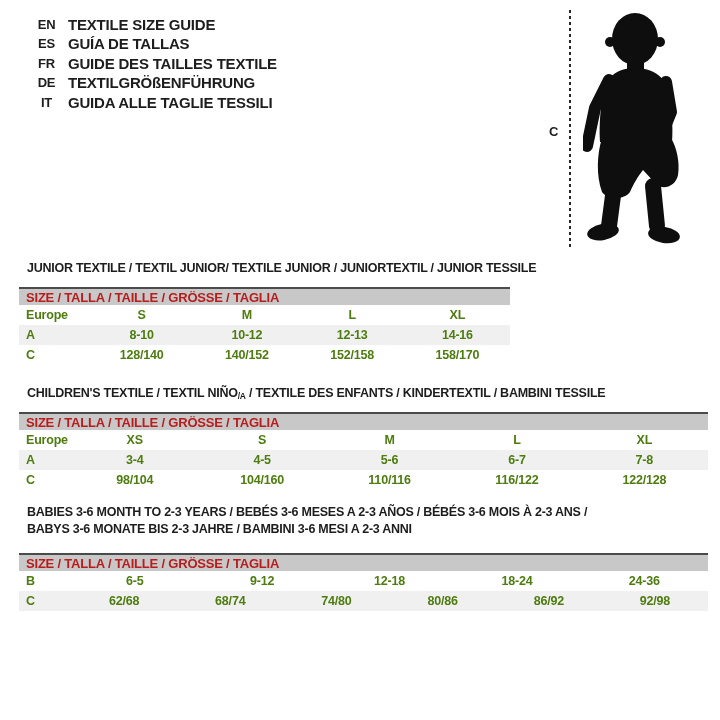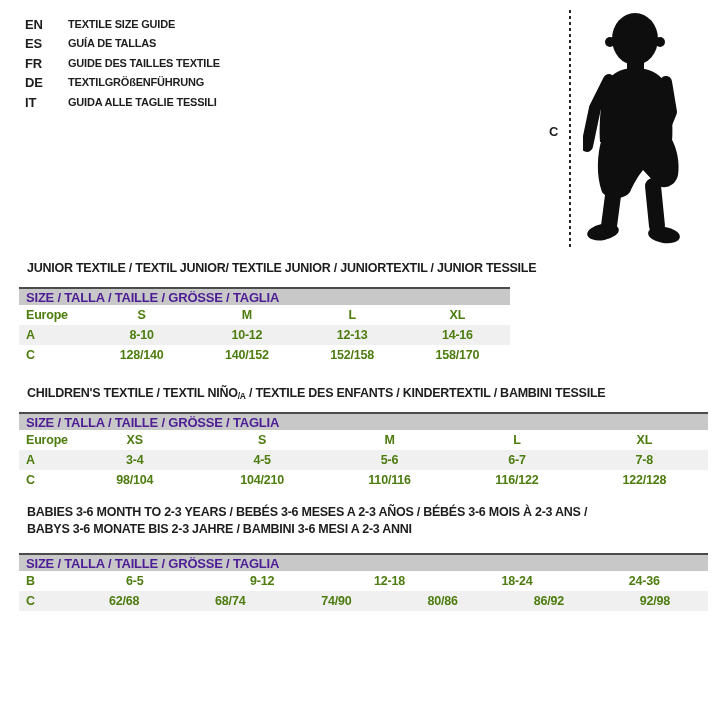--- a/index.html
+++ b/index.html
@@ -3,22 +3,22 @@
 <meta charset="utf-8">
 <style>
   html,body{margin:0;padding:0;background:#fff;}
   .page{
     position:relative;width:720px;height:720px;background:#ffffff;overflow:hidden;
     font-family:"Liberation Sans", sans-serif;color:#1d1d1d;
   }
   
   .lang-list{position:absolute;left:25px;top:15px;}
   .lang-row{display:flex;height:19.4px;line-height:19.4px;}
-  .lang-code{width:43px;font-size:13px;font-weight:bold;letter-spacing:-0.2px;}
-  .lang-text{font-size:11px;font-weight:bold;letter-spacing:-0.2px;white-space:nowrap;}
+  .lang-code{width:43px;font-size:13px;font-weight:bold;letter-spacing:-0.2px;text-align:center;}
+  .lang-text{font-size:15px;font-weight:bold;letter-spacing:-0.2px;white-space:nowrap;}
 
   
   .measure-line{
     position:absolute;left:569px;top:10px;width:2px;height:240px;
     background:repeating-linear-gradient(to bottom,#262626 0 3px,transparent 3px 6px);
   }
   .measure-label{position:absolute;left:549px;top:124px;font-size:13px;font-weight:bold;}
   .toddler{position:absolute;left:583px;top:8px;width:114px;height:246px;}
 
   
@@ -28,21 +28,21 @@
   .t3-title{top:504px;line-height:17px;}
   .sub{font-size:8.5px;vertical-align:-2px;}
 
   
   .size-table{position:absolute;left:19px;}
   .t1{top:287px;width:491px;}
   .t2{top:412px;width:689px;}
   .t3{top:553px;width:689px;}
   .t-band{
     height:18px;line-height:18px;background:#c8c8c8;border-top:2px solid #4b4b4b;
-    font-size:13px;font-weight:bold;color:#4c1d95;padding-left:7px;letter-spacing:-0.2px;
+    font-size:13px;font-weight:bold;color:#b91c1c;padding-left:7px;letter-spacing:-0.2px;
     box-sizing:border-box;
   }
   .t-row{display:flex;height:20px;line-height:20px;font-size:12.5px;font-weight:bold;letter-spacing:-0.2px;color:#4d7c0f;}
   .t-row.shaded{background:#f0f0f0;}
   .t-label{box-sizing:border-box;padding-left:7px;}
   .t1 .t-label{width:70px;}
   .t2 .t-label,.t3 .t-label{width:52px;}
   .t-cell{flex:1;text-align:center;}
 
   
@@ -143,21 +143,21 @@
       <div class="t-label">A</div>
       <div class="t-cell">3-4</div>
       <div class="t-cell">4-5</div>
       <div class="t-cell">5-6</div>
       <div class="t-cell">6-7</div>
       <div class="t-cell">7-8</div>
     </div>
     <div class="t-row">
       <div class="t-label">C</div>
       <div class="t-cell">98/104</div>
-      <div class="t-cell">104/210</div>
+      <div class="t-cell">104/160</div>
       <div class="t-cell">110/116</div>
       <div class="t-cell">116/122</div>
       <div class="t-cell">122/128</div>
     </div>
   </div>
 
   <div class="section-title t3-title">
     <div>BABIES 3-6 MONTH TO 2-3 YEARS / BEBÉS 3-6 MESES A 2-3 AÑOS / BÉBÉS 3-6 MOIS À 2-3 ANS /</div>
     <div>BABYS 3-6 MONATE BIS 2-3 JAHRE / BAMBINI 3-6 MESI A 2-3 ANNI</div>
   </div>
@@ -168,21 +168,21 @@
       <div class="t-cell">6-5</div>
       <div class="t-cell">9-12</div>
       <div class="t-cell">12-18</div>
       <div class="t-cell">18-24</div>
       <div class="t-cell">24-36</div>
     </div>
     <div class="t-row shaded">
       <div class="t-label">C</div>
       <div class="t-cell">62/68</div>
       <div class="t-cell">68/74</div>
-      <div class="t-cell">74/90</div>
+      <div class="t-cell">74/80</div>
       <div class="t-cell">80/86</div>
       <div class="t-cell">86/92</div>
       <div class="t-cell">92/98</div>
     </div>
   </div>
 
 
 </div>
 
 </body></html>

